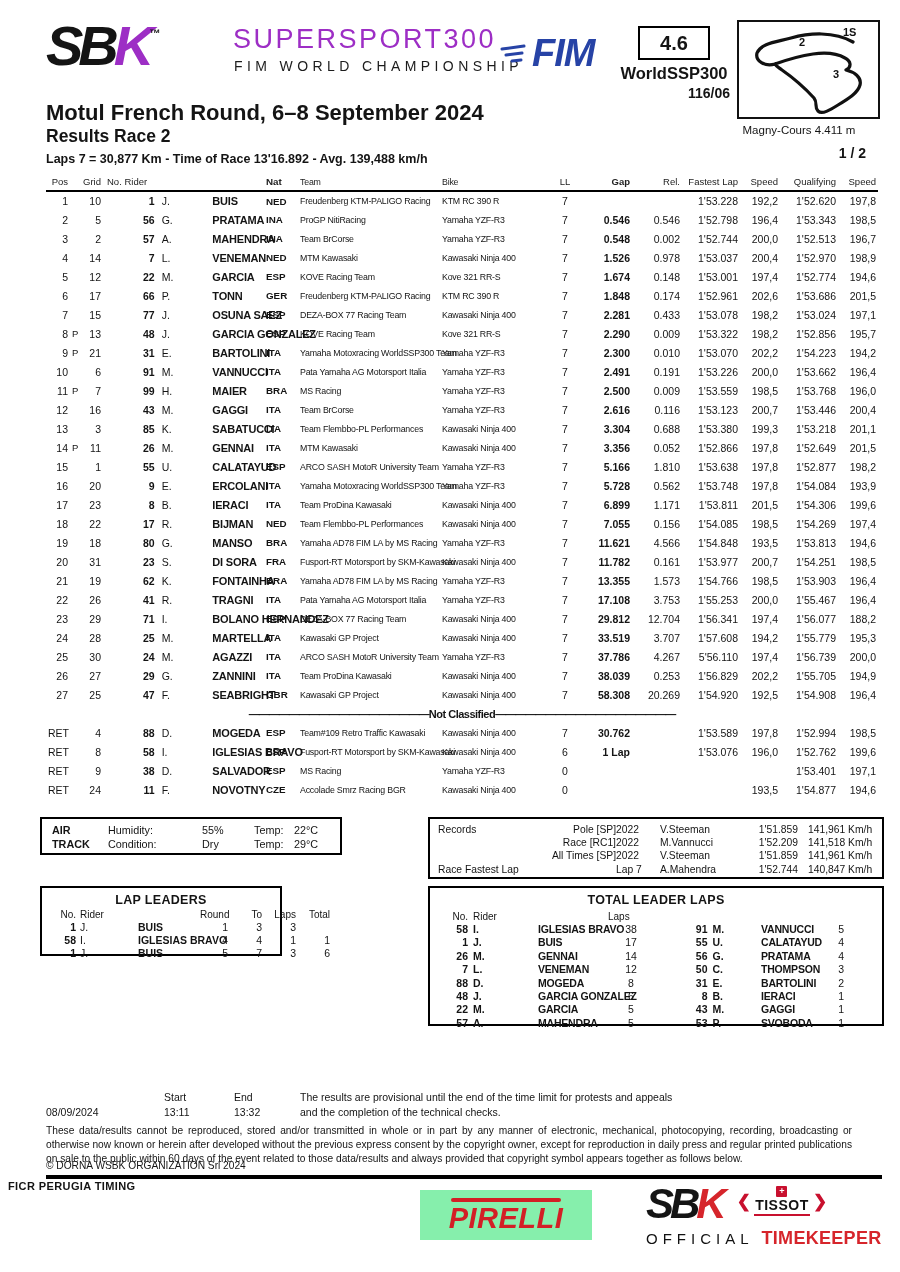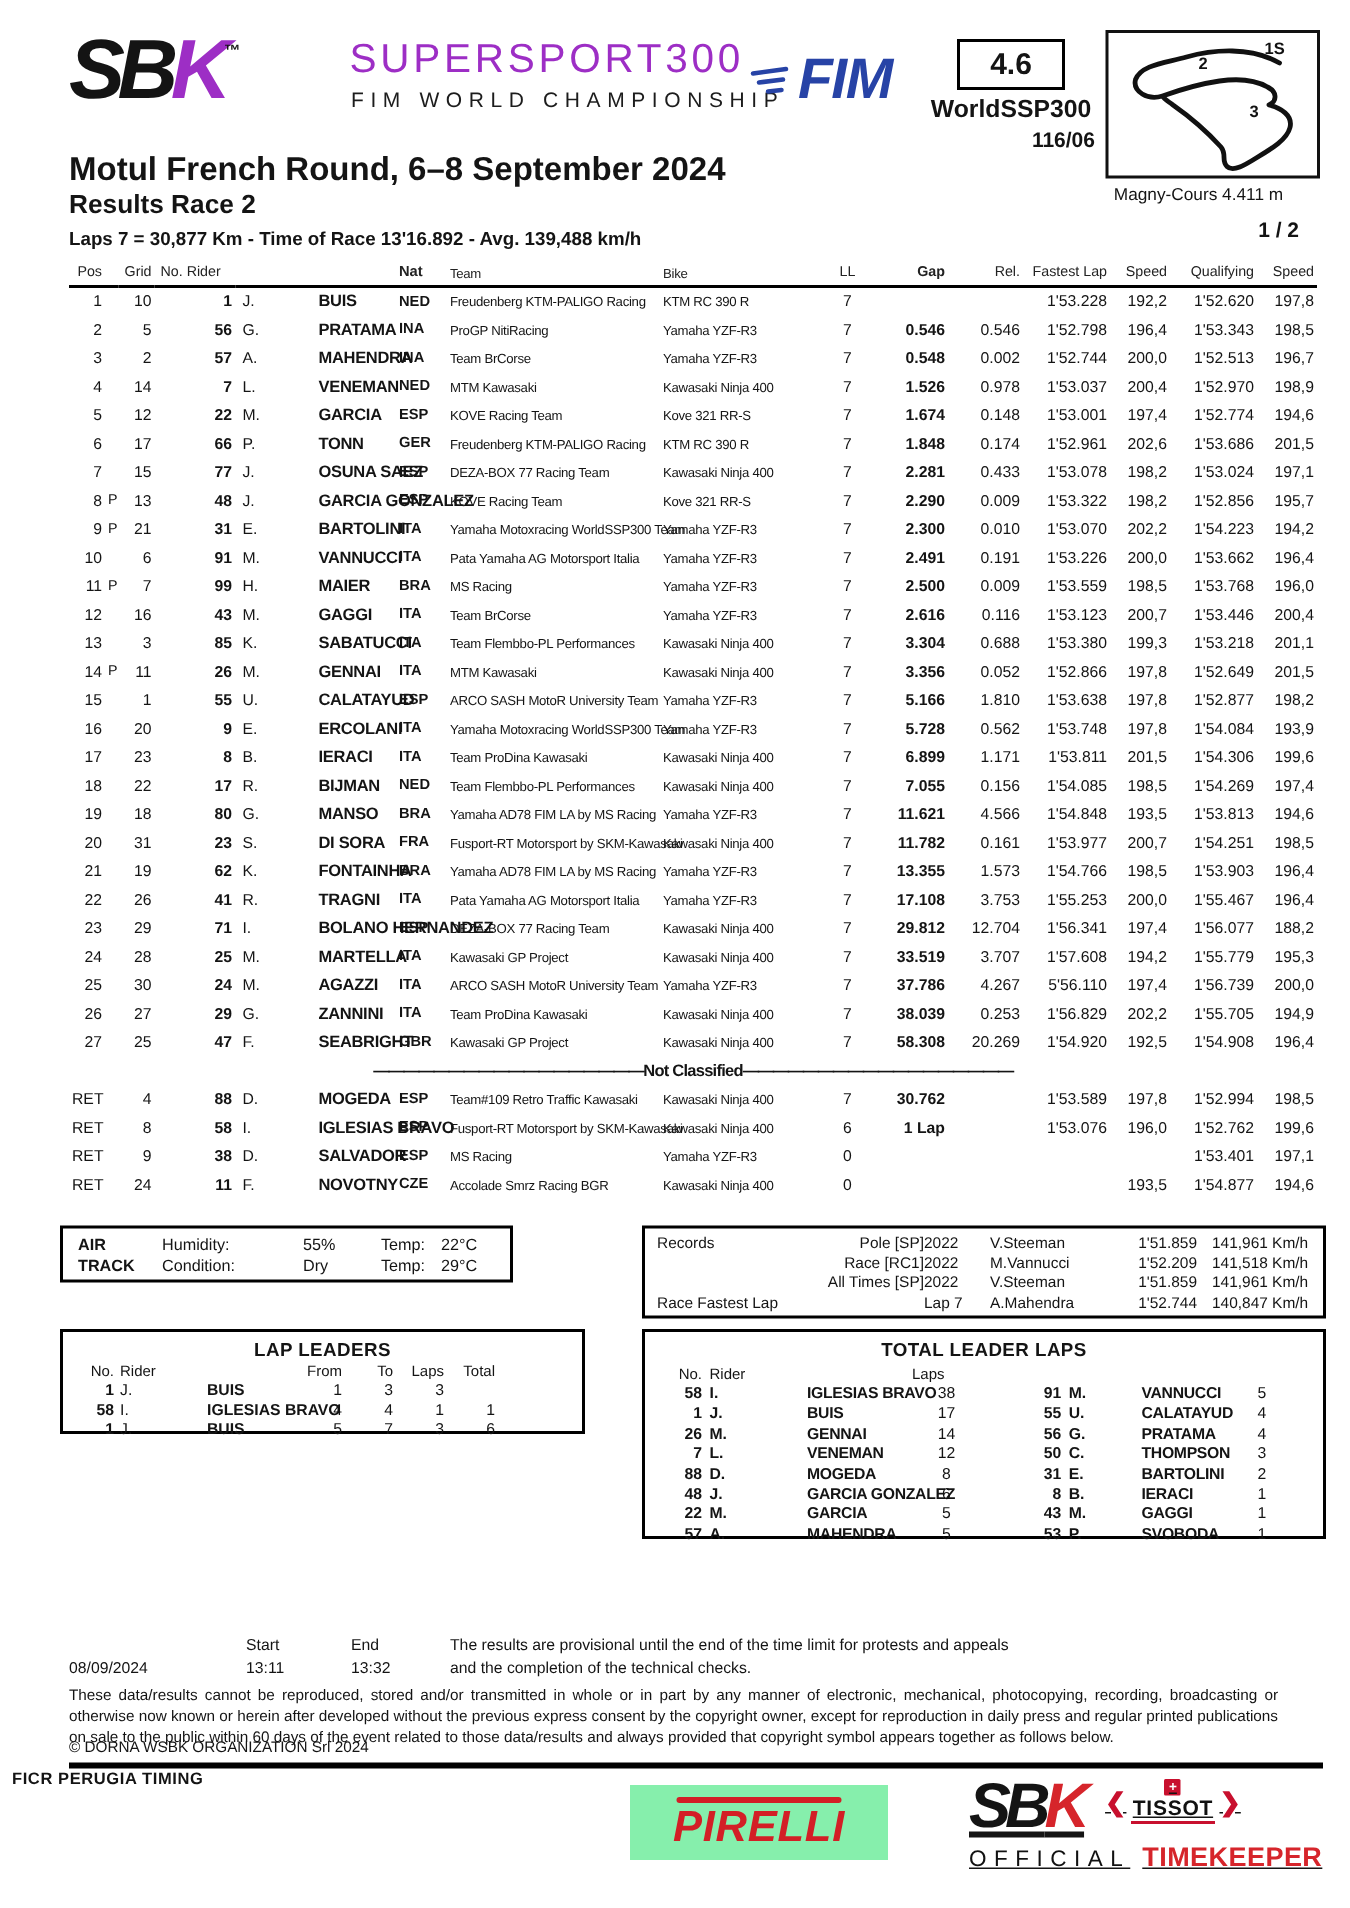--- a/index.html
+++ b/index.html
@@ -66,21 +66,21 @@
   .records-box { left:428px; top:817px; width:456px; height:62px; border-width:2px; }
   .records-box table { margin:4px 8px; width:440px; border-collapse:collapse; table-layout:fixed; }
   .records-box td { font-size:10.3px; line-height:13.2px; white-space:nowrap; }
   .records-box .c-label { width:90px; }
   .records-box .c-type { width:88px;text-align:right; }
   .records-box .c-year { width:44px; }
   .records-box .c-rider { width:92px; }
   .records-box .c-time { width:56px; text-align:right; padding-right:10px; }
   .records-box .c-speed { width:70px; text-align:left; }
 
-  .lapleaders-box { left:40px; top:886px; width:350px; height:70px; }
+  .lapleaders-box { left:40px; top:886px; width:242px; height:70px; }
   .box-title { text-align:center; font-size:12.5px; font-weight:700; margin-top:5px; letter-spacing:0.3px; }
   .lapleaders-box table { margin:2px 8px 0 8px; width:286px; border-collapse:collapse; table-layout:fixed; }
   .lapleaders-box th { font-size:10px; font-weight:400; text-align:left; line-height:12px; }
   .lapleaders-box td { font-size:10.5px; line-height:13px; white-space:nowrap; }
   .lapleaders-box .c-no { width:26px; text-align:right; font-weight:700; }
   .lapleaders-box .c-init { width:18px; padding-left:4px; }
   .lapleaders-box .c-name { width:104px; font-weight:700; }
   .lapleaders-box .c-from, .lapleaders-box .c-to, .lapleaders-box .c-laps, .lapleaders-box .c-total { width:34px; text-align:right; padding-right:6px; }
   .lapleaders-box th.num { text-align:right; padding-right:6px; }
   .lapleaders-box th.c-no { text-align:right; font-weight:400; }
@@ -100,21 +100,21 @@
   .times { position:absolute; left:46px; top:1090px; display:grid; grid-template-columns:118px 70px 66px auto; font-size:10.5px; line-height:15px; }
   .legal { position:absolute; left:46px; top:1124px; width:806px; font-size:10.2px; line-height:14px; text-align:justify; }
   .copyright { position:absolute; left:46px; top:1160px; font-size:10.2px; }
   .black-line { position:absolute; left:46px; top:1175px; width:836px; height:3.5px; background:#000; }
   .timing-brand { position:absolute; left:8px; top:1180px; font-size:11px; font-weight:700; letter-spacing:0.4px; }
 
   .pirelli { position:absolute; left:420px; top:1190px; width:172px; height:50px; background:#86efac; display:flex; align-items:center; justify-content:center; }
   .pirelli-text { position:relative; color:#D31F26; font-size:29px; font-weight:800; font-style:italic; letter-spacing:0.5px; padding-top:6px; }
   .pirelli-text::before { content:""; position:absolute; top:2px; left:2px; right:2px; height:4px; background:#D31F26; border-radius:2px; }
 
-  .timekeeper { position:absolute; left:646px; top:1184px; width:236px;text-decoration:underline; }
+  .timekeeper { position:absolute; left:646px; top:1184px; width:236px; }
   .tk-row { display:flex; align-items:flex-start; }
   .sbk2 { font-size:42px; font-weight:800; font-style:italic; letter-spacing:-4px; line-height:0.95; color:#141414; }
   .sbk2 .k { color:#D6252B; }
   .tissot { margin-left:14px; margin-top:2px; display:flex; align-items:center; }
   .tissot .chev { color:#C8102E; font-size:17px; font-weight:700; }
   .tissot-mid { display:flex; flex-direction:column; align-items:center; margin:0 3px; }
   .tissot-cross { width:11px; height:11px; background:#C8102E; color:#fff; font-size:9px; font-weight:700; line-height:11px; text-align:center; border-radius:1px; }
   .tissot-name { font-size:14px; font-weight:800; letter-spacing:0.5px; color:#111; }
   .tissot-bar { width:56px; height:2px; background:#C8102E; margin-top:1px; }
   .tk-line2 { display:flex; align-items:baseline; margin-top:4px; }
@@ -812,21 +812,21 @@
       </table>
   </div>
 
   <div class="box lapleaders-box">
     <div class="box-title">LAP LEADERS</div>
     <table>
       <thead>
         <tr>
           <th class="c-no">No.</th>
           <th colspan="2" style="padding-left:4px">Rider</th>
-          <th class="num c-from">From</th>
+          <th class="num c-from">Round</th>
           <th class="num c-to">To</th>
           <th class="num c-laps">Laps</th>
           <th class="num c-total">Total</th>
         </tr>
       </thead>
       <tbody id="ll-body">
           <tr>
             <td class="c-no">1</td>
             <td class="c-init">J.</td>
             <td class="c-name">BUIS</td>

